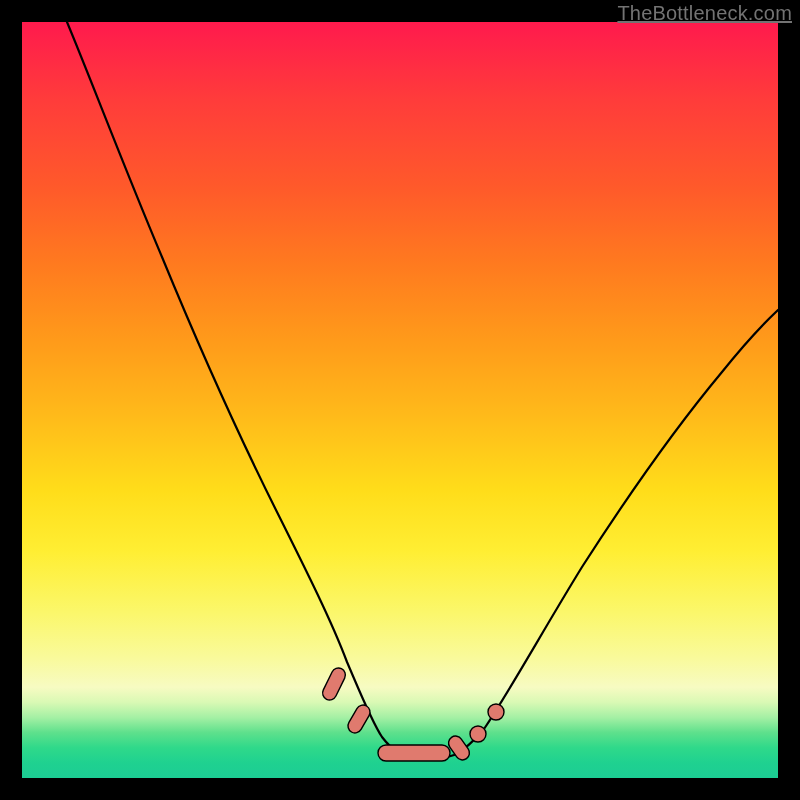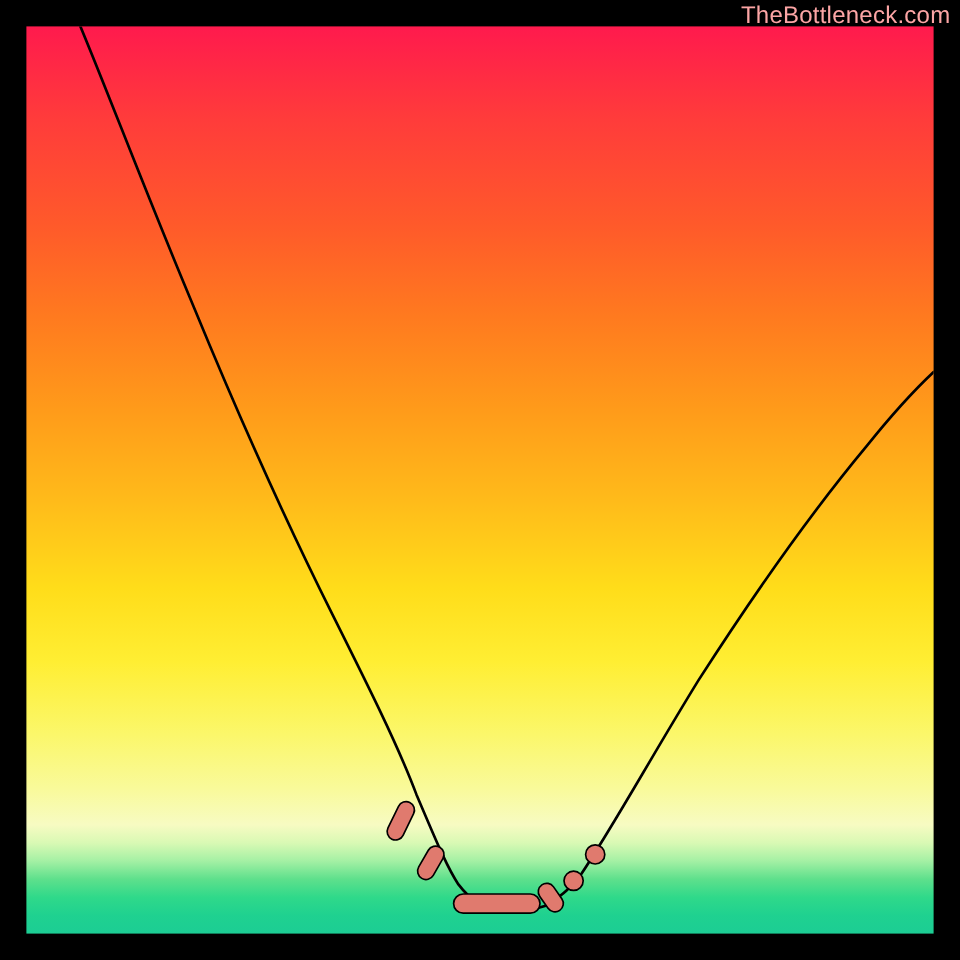--- a/index.html
+++ b/index.html
@@ -53,25 +53,26 @@
     left: 0;
     bottom: -10px; 
     width: 0;
     height: 0;
   }
 
   .watermark {
     position: absolute;
     top: 2px;
     right: 8px;
-    color: #fca5a5;
+    color: #737373;
     font-size: 20px;
     letter-spacing: 0.2px;
     z-index: 5;
     user-select: none;
+    text-decoration: underline;
   }
 
   
   .overlay {
     position: absolute;
     left: 0;
     top: 0;
     width: 756px;
     height: 756px;
     z-index: 3;

